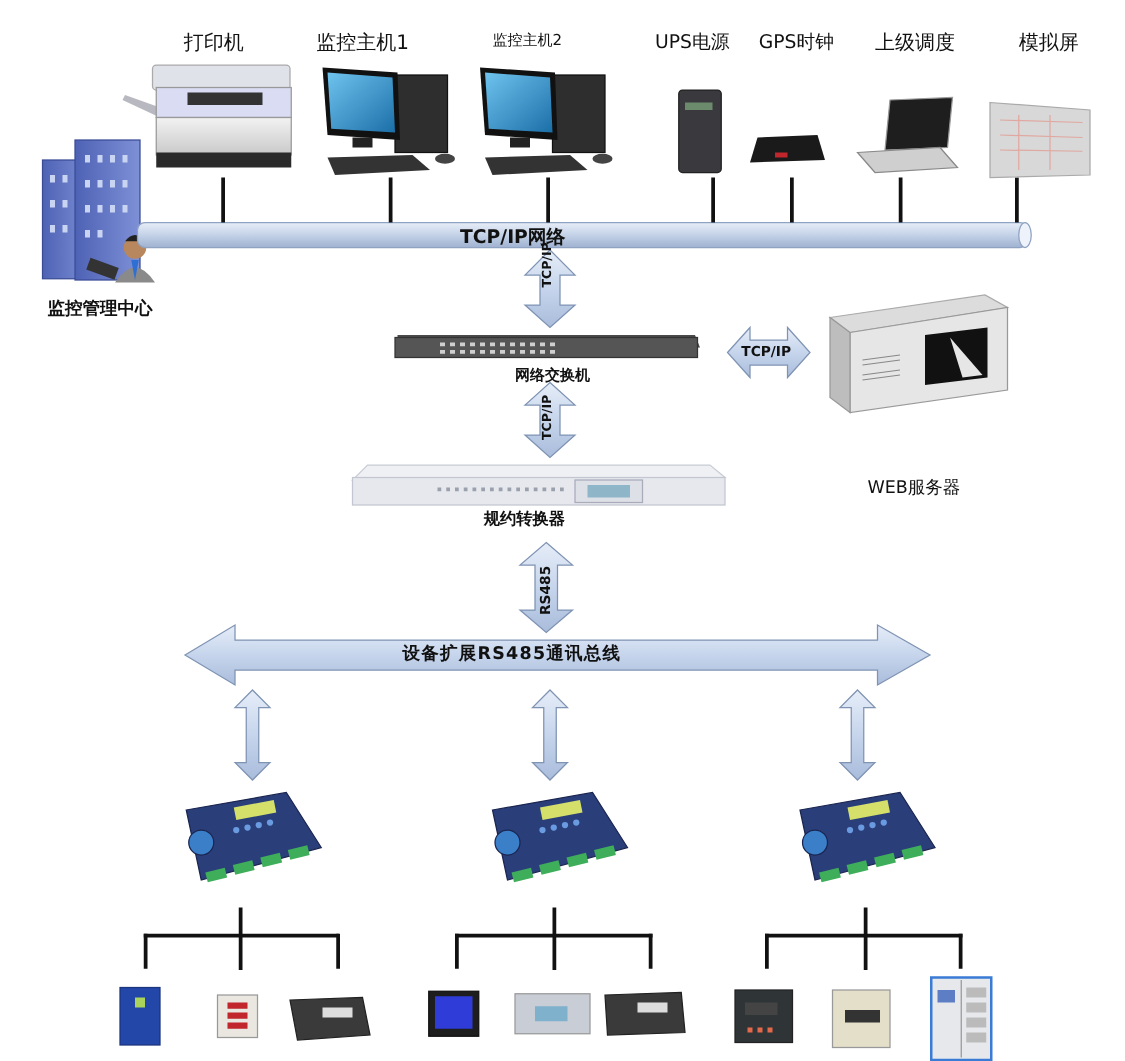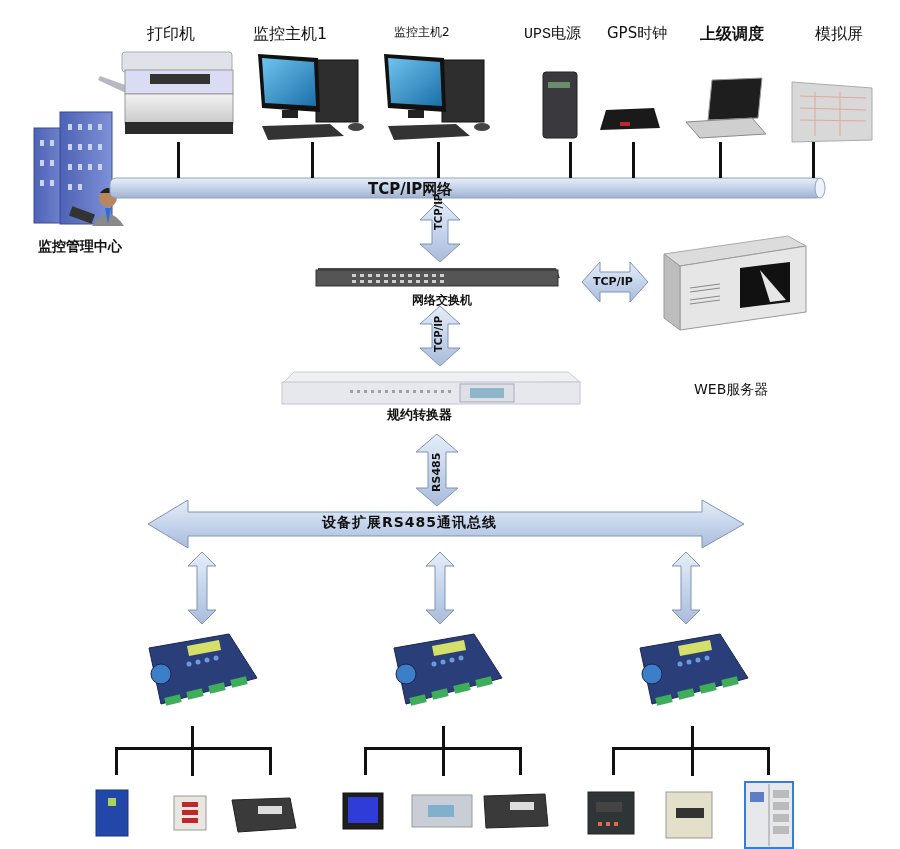--- a/index.html
+++ b/index.html
@@ -348,23 +348,23 @@
         <rect x="773" y="802" width="16" height="8"></rect>
         <rect x="773" y="814" width="16" height="8"></rect>
         <rect x="773" y="826" width="16" height="8"></rect>
       </g>
   </g>
 </svg>
 
 <div class="lbl" style="left:147px; top:24px; font-size:16px;text-align:right;">打印机</div>
 <div class="lbl" style="left:253px; top:24px; font-size:16px;">监控主机1</div>
 <div class="lbl" style="left:394px; top:24px; font-size:12px;">监控主机2</div>
-<div class="lbl" style="left:524px; top:24px; font-size:15px;font-family:Liberation Mono, monospace;">UPS电源</div>
+<div class="lbl" style="left:524px; top:24px; font-size:15px;">UPS电源</div>
 <div class="lbl" style="left:607px; top:24px; font-size:15px;">GPS时钟</div>
-<div class="lbl" style="left:700px; top:24px; font-size:16px; font-weight:bold;">上级调度</div>
+<div class="lbl" style="left:700px; top:24px; font-size:16px; font-weight:normal;">上级调度</div>
 <div class="lbl" style="left:815px; top:24px; font-size:16px;text-align:right;">模拟屏</div>
 
 <div class="lbl bold" style="left:38px; top:238px; font-size:14px;">监控管理中心</div>
 <div class="lbl bold" style="left:368px; top:180px; font-size:15px;">TCP/IP网络</div>
 
 <div class="lbl bold" style="left:433px; top:230px; font-size:10px; transform:rotate(-90deg); transform-origin:left top;">TCP/IP</div>
 <div class="lbl bold" style="left:383px; top:292px; font-size:12px;margin-left:29px;">网络交换机</div>
 <div class="lbl bold" style="left:593px; top:275px; font-size:11px;">TCP/IP</div>
 <div class="lbl" style="left:694px; top:334px; font-size:14px;margin-top:47px;">WEB服务器</div>
 <div class="lbl bold" style="left:433px; top:352px; font-size:10px; transform:rotate(-90deg); transform-origin:left top;">TCP/IP</div>

